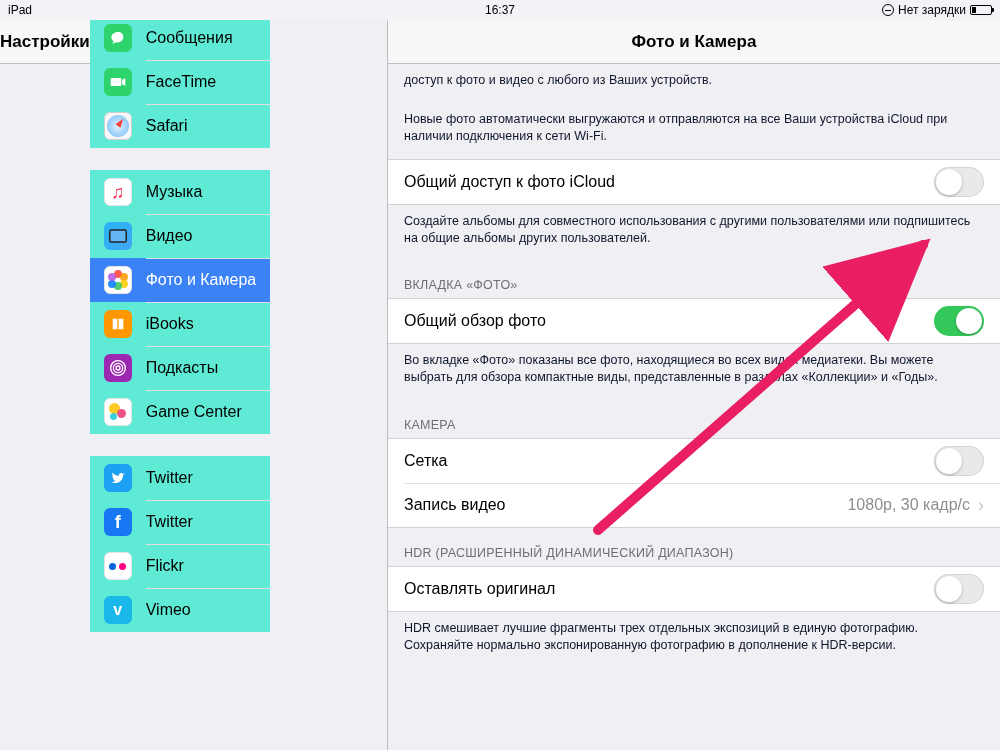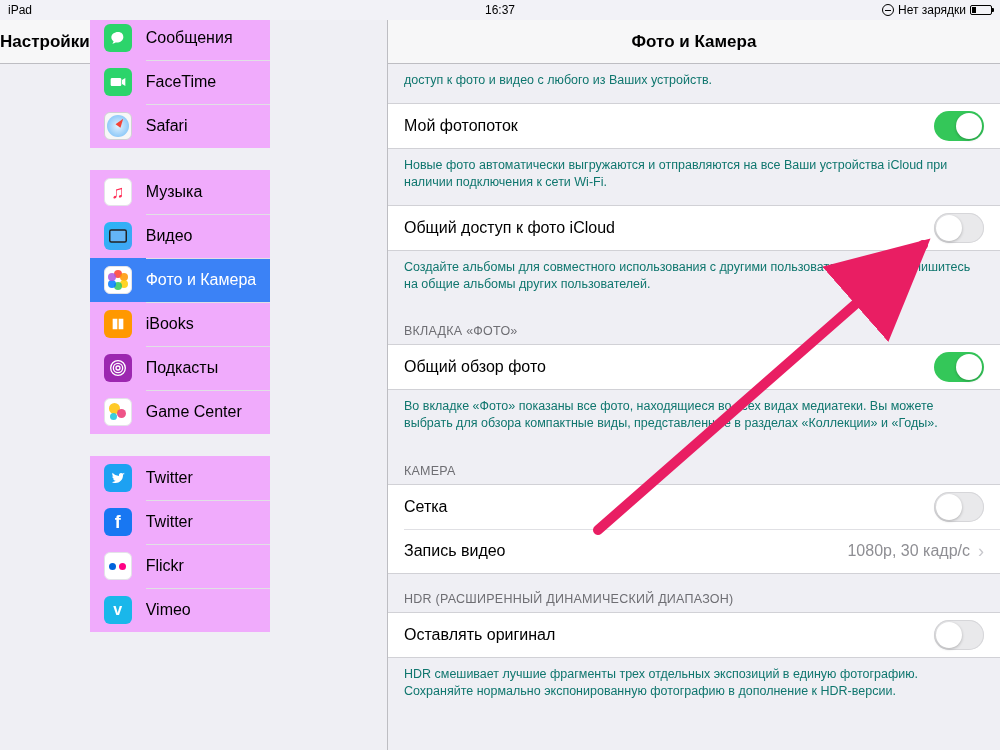--- a/index.html
+++ b/index.html
@@ -17,36 +17,36 @@
 
 
 .columns { display:flex; height:730px; }
 .left { width:388px; border-right:1px solid #bdbdc2; display:flex; flex-direction:row; background:#efeff4; }
 .right { flex:1; display:flex; flex-direction:column; background:#efeff4; position:relative; overflow:hidden;}
 
 .pane-title { height:44px; display:flex; align-items:center; justify-content:center; font-size:17px; font-weight:600; border-bottom:1px solid #bdbdc2; background:#f7f7f8; }
 
 
 .sb-scroll { overflow-y:auto; }
-.sb-group { background:#f0abfc; margin-bottom:22px; }
+.sb-group { background:#5eead4; margin-bottom:22px; }
 .sb-row { display:flex; align-items:center; height:44px; padding:0 14px; position:relative; }
 .sb-row + .sb-row::before { content:""; position:absolute; left:56px; right:0; top:0; height:1px; background:#e0e0e4; }
 .sb-row.active { background:#3b82f6; }
 .sb-row.active .sb-label { color:#fff; }
 .sb-icon { width:28px; height:28px; border-radius:6px; margin-right:14px; display:flex; align-items:center; justify-content:center; font-size:16px; color:#fff; flex-shrink:0; }
 .sb-label { font-size:16px; color:#000; }
 
 
 .ic-messages{background:#2cd46b;} .ic-facetime{background:#2cd46b;} .ic-maps{background:linear-gradient(135deg,#4fc3f7,#81d4fa);} .ic-safari{background:#f7f7f7;border:1px solid #d0d0d4;}
 .ic-music{background:#fff;border:1px solid #e3e3e8;} .ic-video{background:linear-gradient(135deg,#29b6f6,#42a5f5);} .ic-photos{background:#fff;border:1px solid #e3e3e8;} .ic-ibooks{background:#ff9800;} .ic-podcasts{background:#9c27b0;} .ic-gamecenter{background:#fff;border:1px solid #e3e3e8;}
 .ic-twitter{background:#1da1f2;} .ic-facebook{background:#1877f2;} .ic-flickr{background:#fff;border:1px solid #e3e3e8;} .ic-vimeo{background:#1ab7ea;}
 
 
 .content { overflow-y:auto; padding-bottom:20px; }
-.footer-text { padding:8px 16px 14px; color:#0f766e; font-size:12.5px; line-height:1.35; }
+.footer-text { padding:8px 16px 14px; color:#0f172a; font-size:12.5px; line-height:1.35; }
 .section-header { padding:18px 16px 6px; color:#6e6e73; font-size:12.5px; text-transform:uppercase; letter-spacing:.02em; }
 .cell-group { background:#fff; }
 .cell-group::before, .cell-group::after { content:""; display:block; height:1px; background:#d1d1d6; }
 .cell { display:flex; align-items:center; min-height:44px; padding:0 16px; position:relative; }
 .cell + .cell::before { content:""; position:absolute; left:16px; right:0; top:0; height:1px; background:#e0e0e4; }
 .cell-label { font-size:16px; color:#000; }
 .cell-right { margin-left:auto; display:flex; align-items:center; gap:8px; }
 .cell-value { color:#8e8e93; font-size:16px; }
 .chev { color:#c7c7cc; font-size:18px; line-height:1; }
 
@@ -217,30 +217,20 @@
         </div>
       </div>
     </div>
   </div>
 
   <div class="right">
     <div class="pane-title">Фото и Камера</div>
     <div class="content">
       <div class="footer-text">доступ к фото и видео с любого из Ваших устройств.</div>
 
-      <div class="cell-group">
-        <div class="cell">
-          <span class="cell-label">Мой фотопоток</span>
-          <div class="cell-right">
-              <div class="switch on">
-                <div class="knob"></div>
-              </div>
-            </div>
-        </div>
-      </div>
       <div class="footer-text">Новые фото автоматически выгружаются и отправляются на все Ваши устройства iCloud при наличии подключения к сети Wi-Fi.</div>
 
       <div class="cell-group">
         <div class="cell">
           <span class="cell-label">Общий доступ к фото iCloud</span>
           <div class="cell-right">
               <div class="switch">
                 <div class="knob"></div>
               </div>
             </div>

